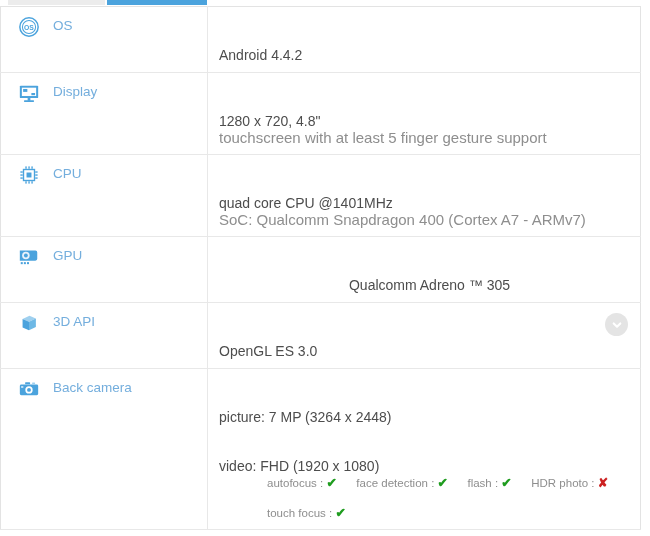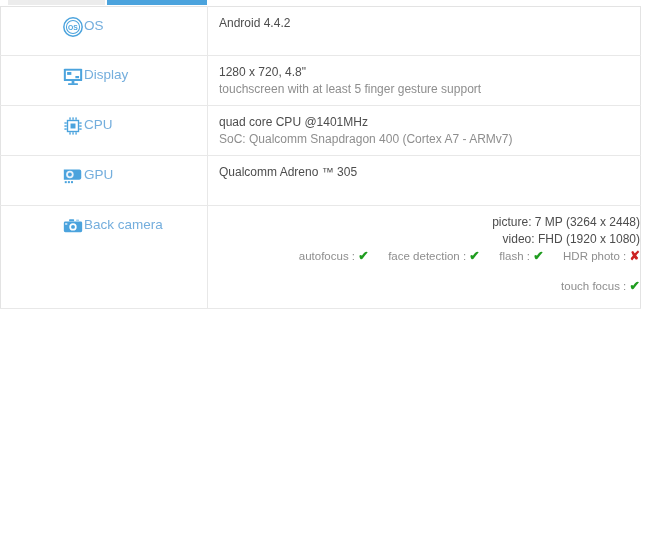--- a/index.html
+++ b/index.html
@@ -55,46 +55,47 @@
   td.value-cell {
     padding: 8px 0 8px 11px;
     vertical-align: top;
     position: relative;
   }
 
   .label-inner {
     display: flex;
     align-items: flex-start;
     padding: 8px 0 8px 17px;
-    margin-left: 44px;
+    gap: 13px;
   }
   .ico {
     width: 22px;
     height: 22px;
     flex: 0 0 22px;
     display: block;
     margin-top: 1px;
   }
   .label-text {
     color: #74aedd;
     font-size: 13.5px;
     line-height: 22px;
     white-space: nowrap;
   }
 
   
   .v-main {
     color: #4d4d4d;
-    font-size: 12px;
+    font-size: 14px;
     line-height: 17px;
     white-space: nowrap;
+    margin-top: 32px;
   }
   .v-sub {
     color: #8e8e8e;
-    font-size: 12px;
+    font-size: 15px;
     line-height: 16px;
     white-space: nowrap;
   }
   .v-feat {
     color: #8e8e8e;
     font-size: 11.5px;
     line-height: 16px;
     white-space: nowrap;
     margin-left: 48px;
   }
@@ -124,25 +125,25 @@
     align-items: center;
     justify-content: center;
     cursor: pointer;
   }
   .expand-btn svg { display: block; }
 
   
   tr.r-os       td { height: 49px; }
   tr.r-display  td { height: 50px; }
   tr.r-cpu      td { height: 50px; }
-  tr.r-gpu      td { height: 50px; }
+  tr.r-gpu      td { height: 50px; text-align: center; }
   tr.r-3dapi    td { height: 50px; }
   tr.r-memory   td { height: 50px; }
   tr.r-storage  td { height: 50px; }
-  tr.r-back     td { height: 103px; text-align: right; }
+  tr.r-back     td { height: 103px; }
   tr.r-front    td { height: 56px; }
 </style>
 </head>
 <body>
 
 <div class="tabstrip">
   <div class="tab inactive"></div>
   <div class="tab active"></div>
 </div>
 
@@ -229,20 +230,40 @@
           </g>
         </svg>
         <span class="label-text">GPU</span>
       </div>
     </td>
     <td class="value-cell">
       <div class="v-main">Qualcomm Adreno ™ 305</div>
     </td>
   </tr>
 
+  <tr class="r-3dapi">
+    <td class="label-cell">
+      <div class="label-inner">
+        <svg class="ico" viewBox="0 0 24 24">
+          <path d="M5 7.5 L12.5 4 L19.5 7 L12 10.6 Z" fill="#9fd0ef"></path>
+          <path d="M5 7.5 L12 10.6 L12 20 L5 17 Z" fill="#4ba3dd"></path>
+          <path d="M12 10.6 L19.5 7 L19.5 16.4 L12 20 Z" fill="#6db8e5"></path>
+        </svg>
+        <span class="label-text">3D API</span>
+      </div>
+    </td>
+    <td class="value-cell">
+      <div class="v-main">OpenGL ES 3.0</div>
+      <div class="expand-btn">
+        <svg width="12" height="12" viewBox="0 0 12 12">
+          <path d="M2.7 4.4 L6 7.7 L9.3 4.4" fill="none" stroke="#ffffff" stroke-width="2.1" stroke-linecap="round" stroke-linejoin="round"></path>
+        </svg>
+      </div>
+    </td>
+  </tr>
 
 
 
   <tr class="r-back">
     <td class="label-cell">
       <div class="label-inner">
         <svg class="ico" viewBox="0 0 24 24">
           <rect x="2" y="7.2" width="20" height="11.6" rx="1.6" fill="#4ba3dd"></rect>
           <rect x="7.8" y="4.6" width="5.4" height="2.2" rx="0.6" fill="#4ba3dd"></rect>
           <rect x="15.4" y="4.8" width="3.2" height="2" rx="0.5" fill="#9fd0ef"></rect>

